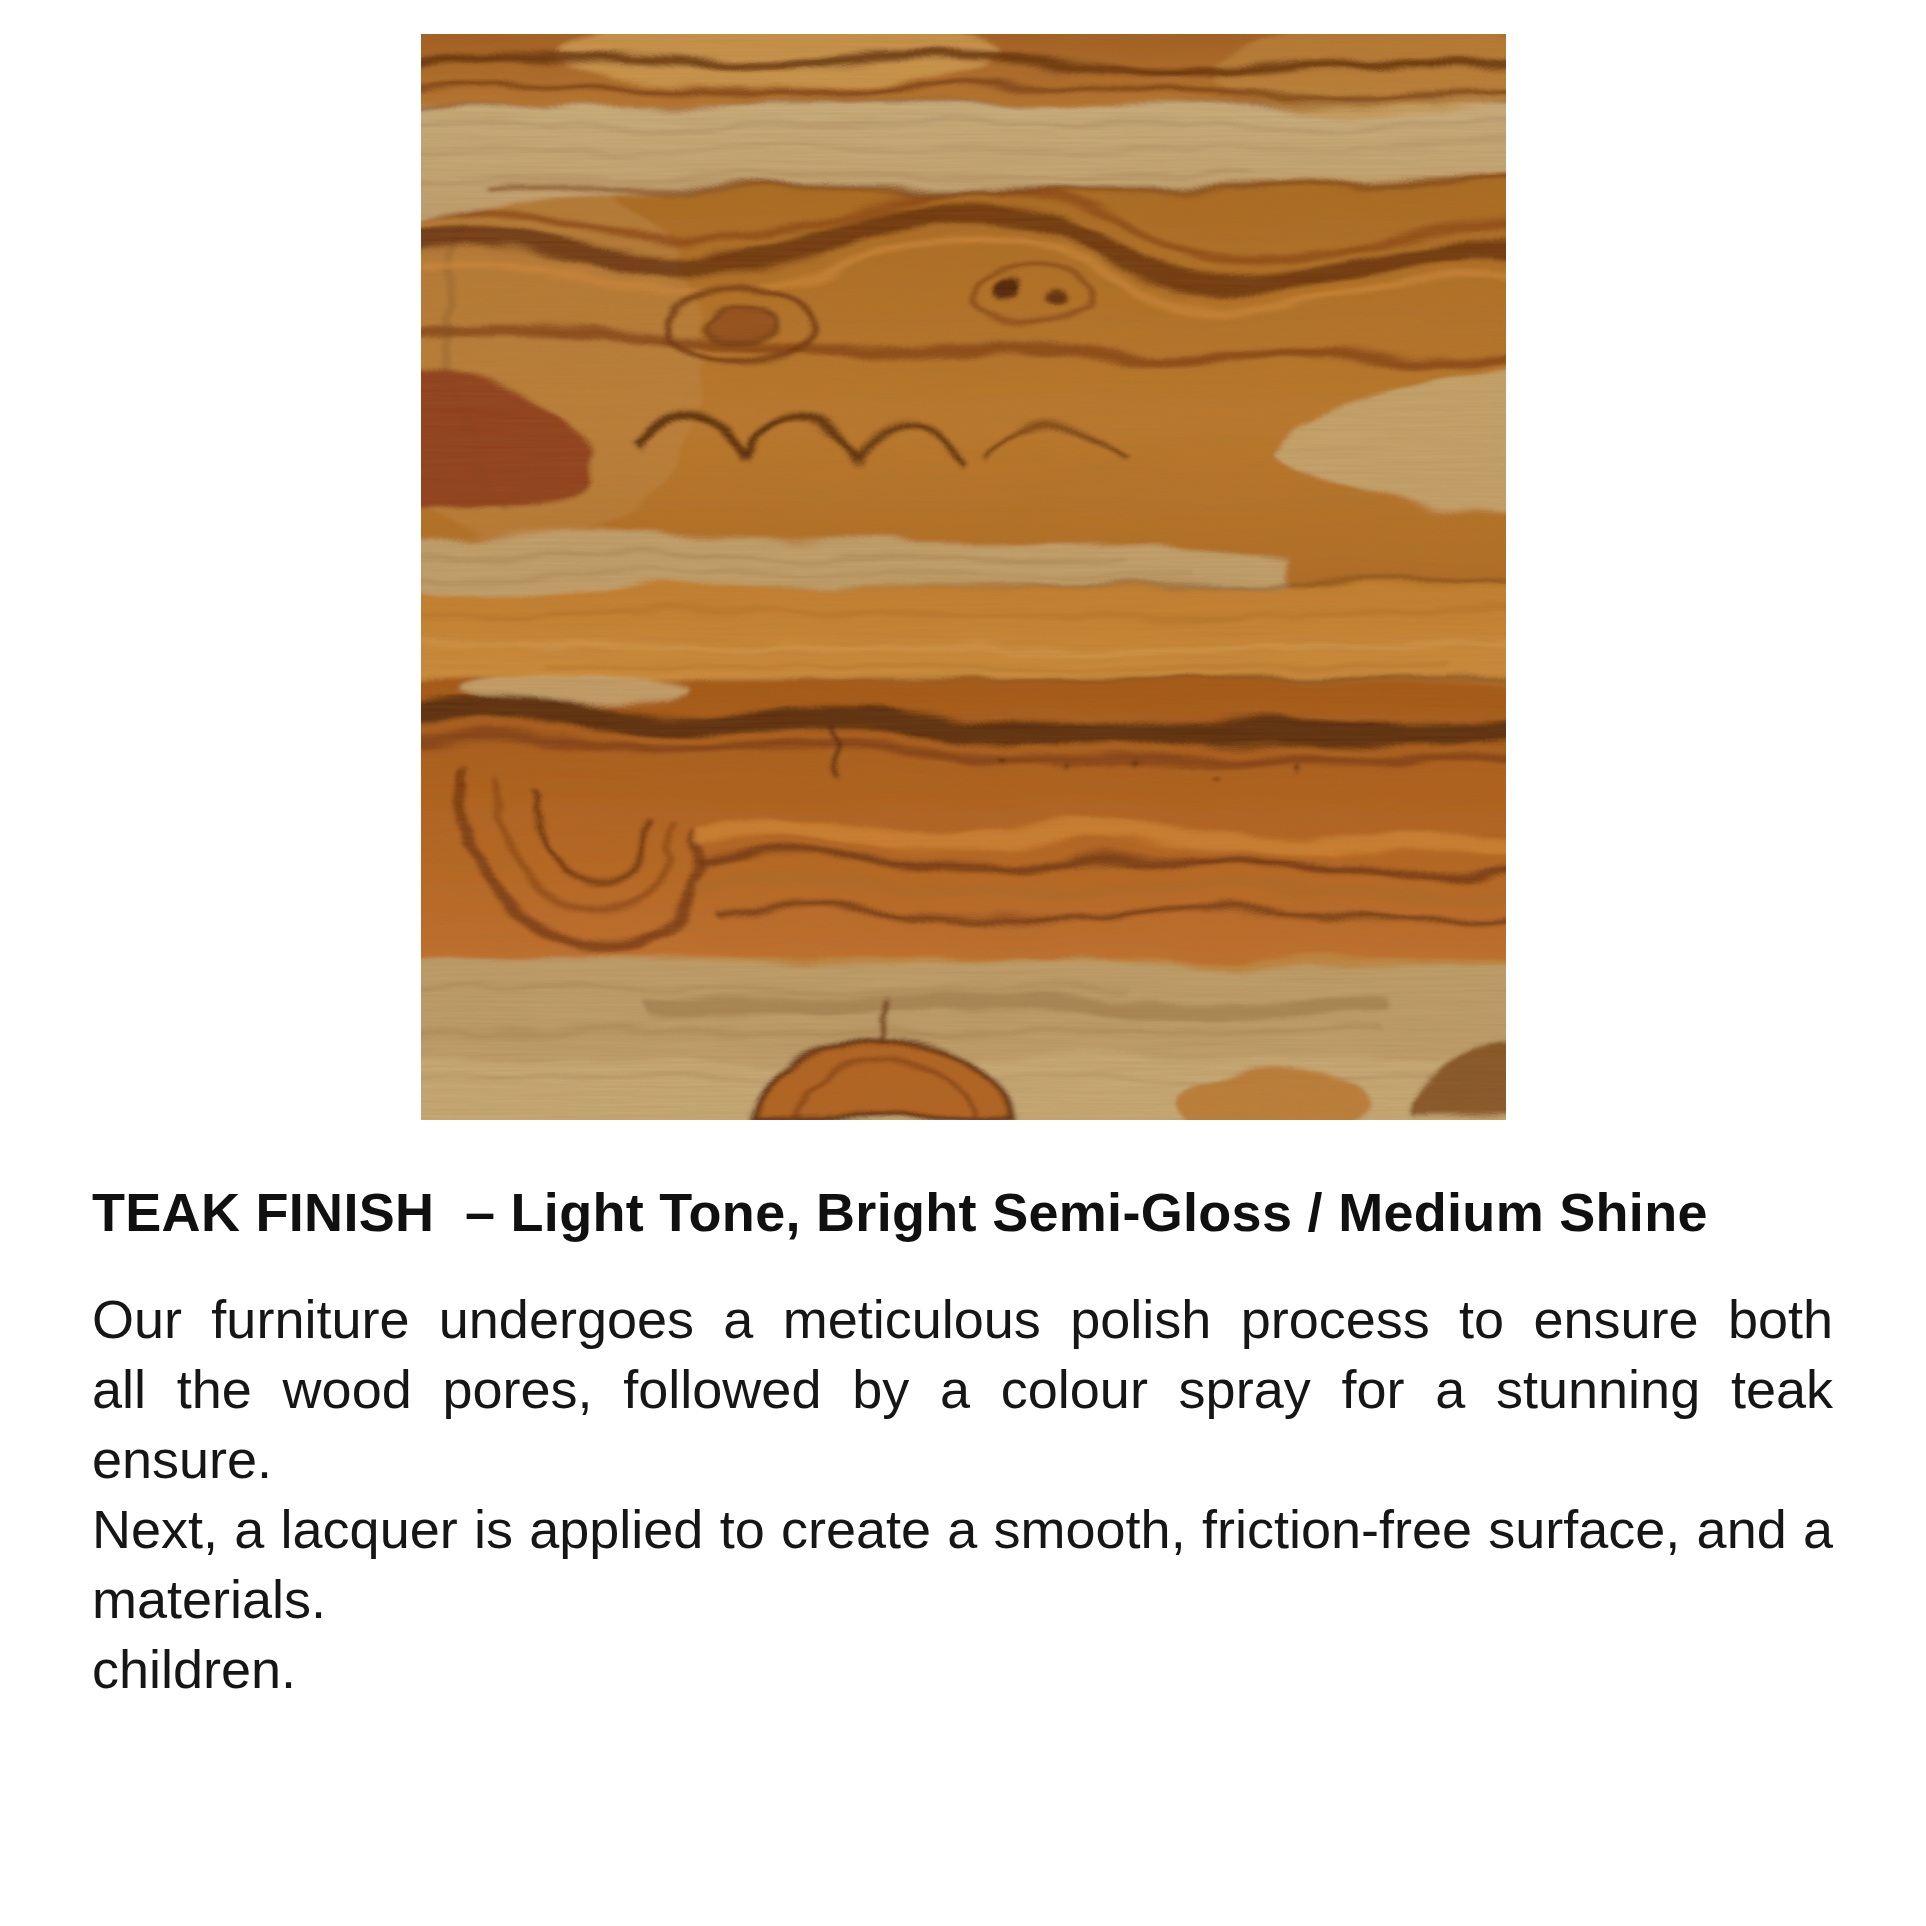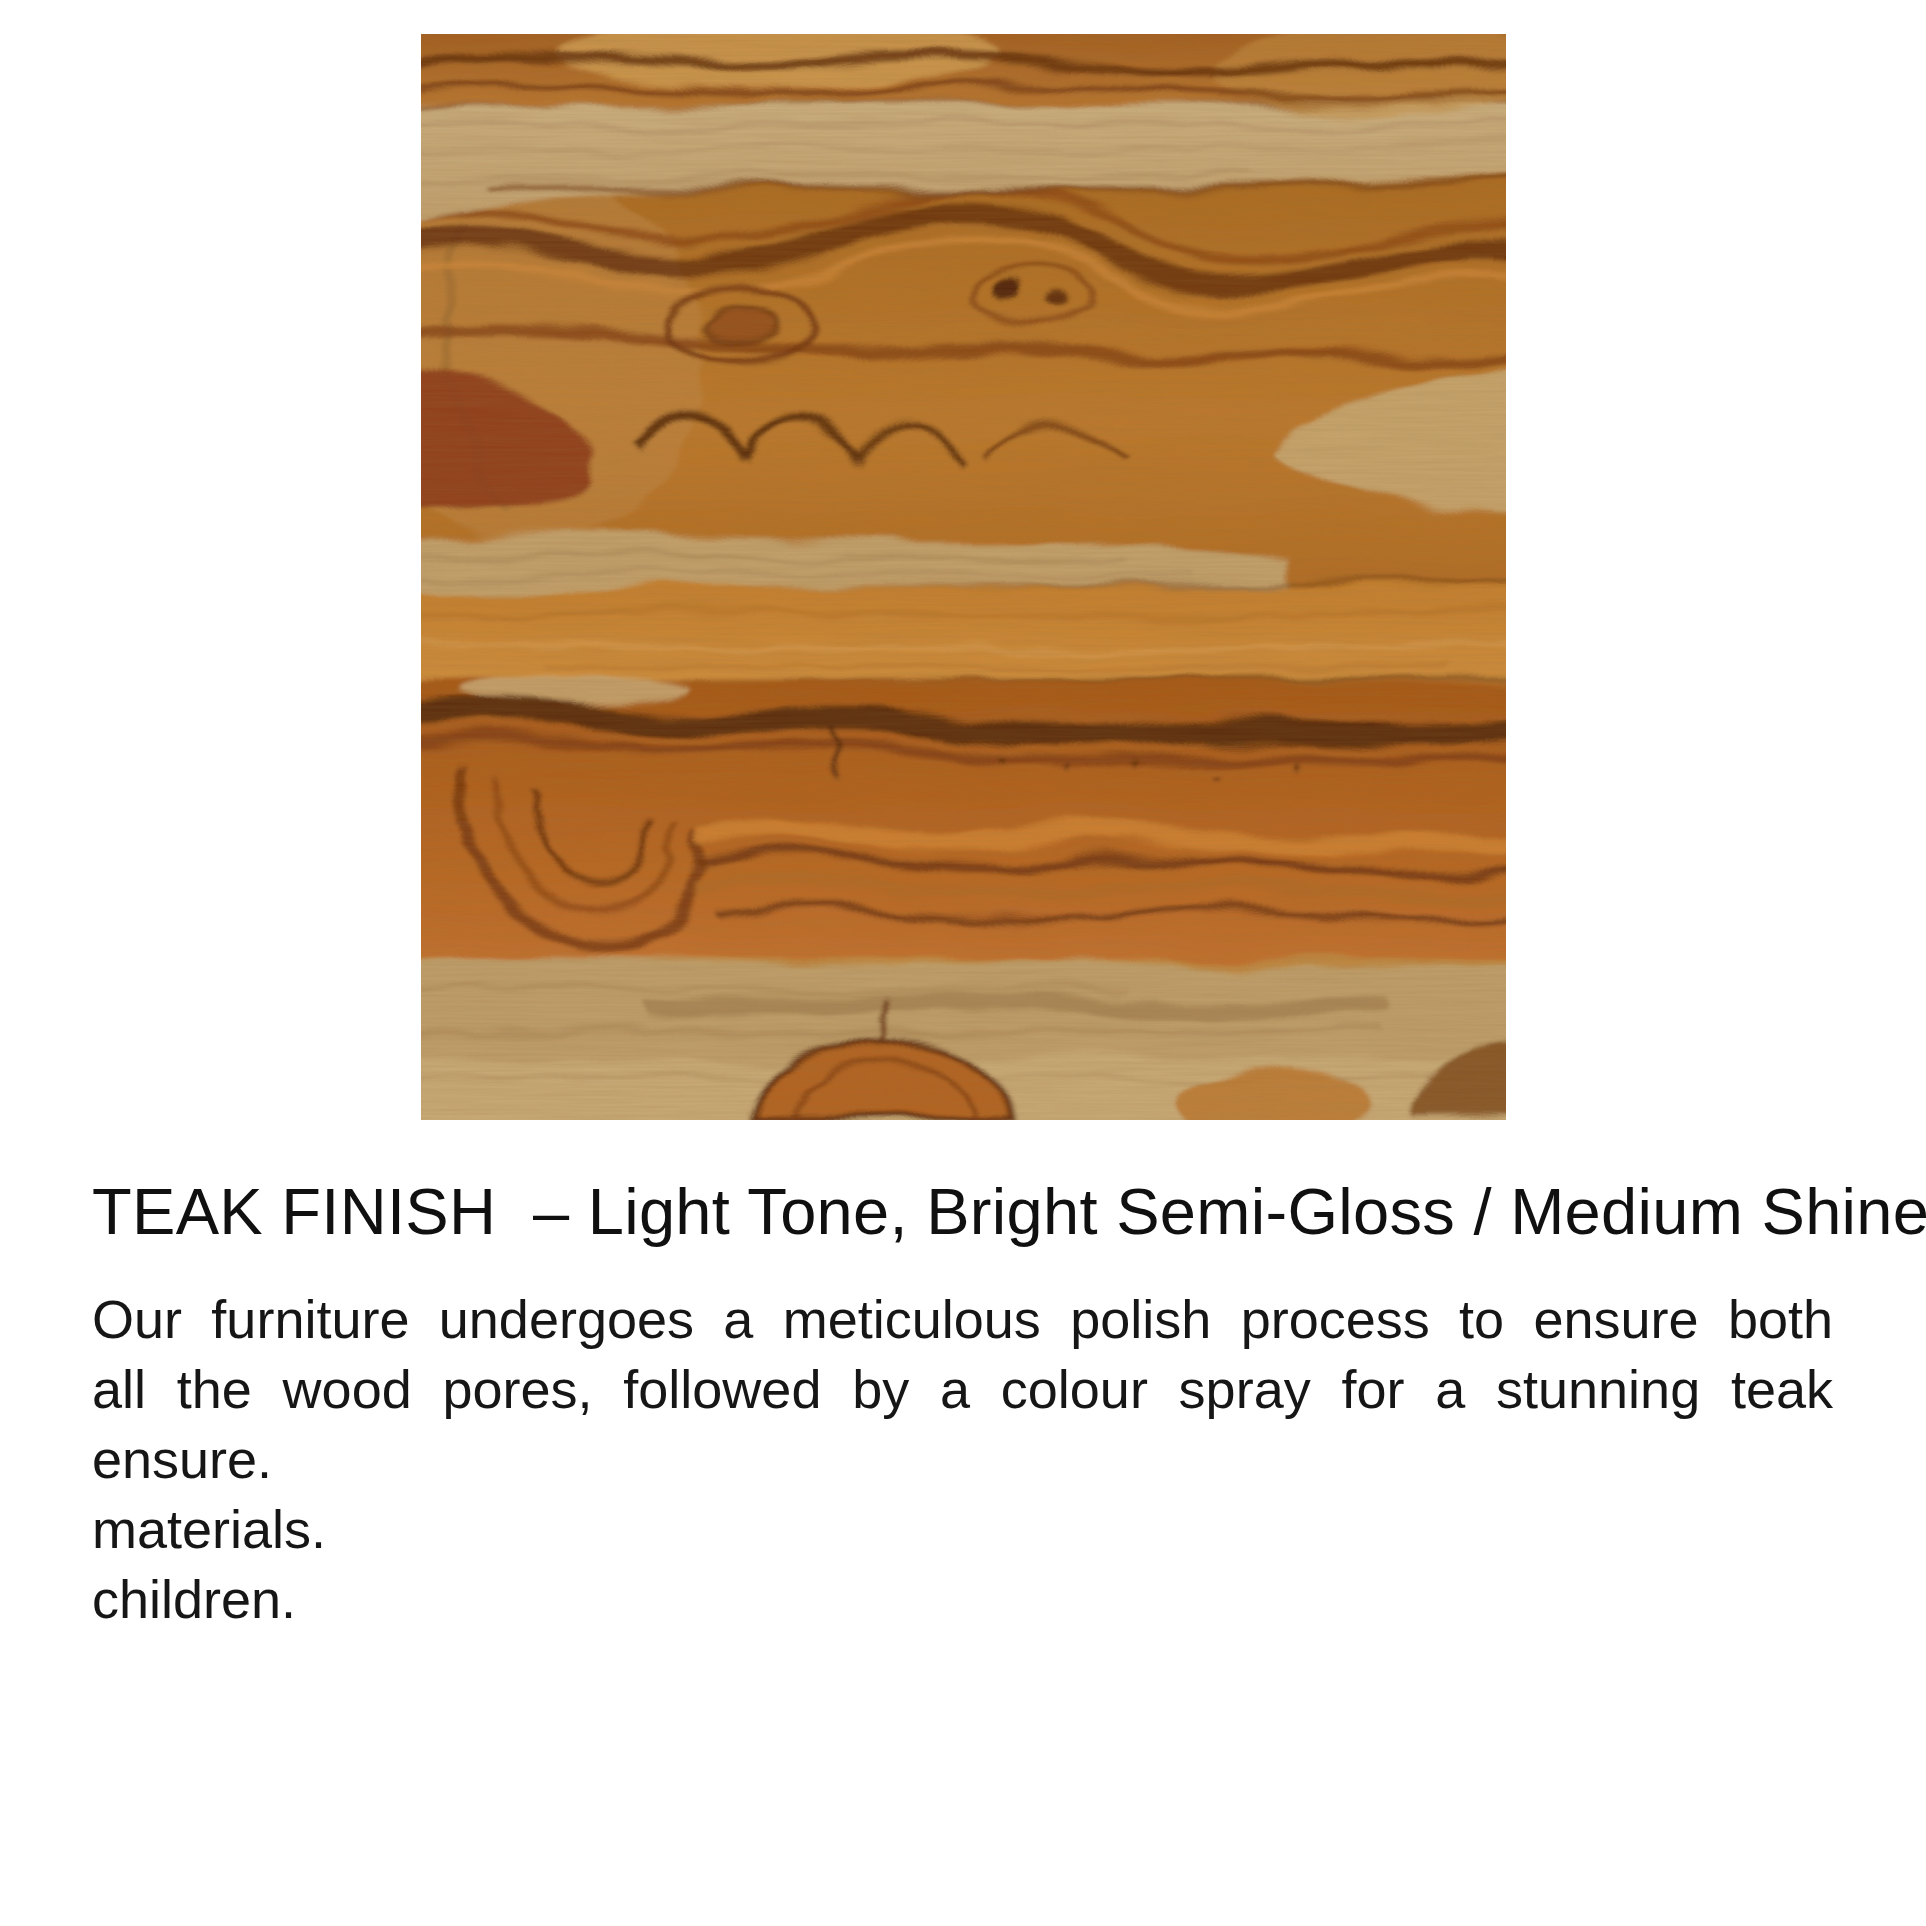--- a/index.html
+++ b/index.html
@@ -15,21 +15,21 @@
     position: absolute; left: 421px; top: 34px;
     width: 1085px; height: 1086px; margin: 0;
     overflow: hidden;
   }
   .hero svg { display: block; width: 100%; height: 100%; }
 
   .title {
     position: absolute; left: 92px; top: 1180px;
     width: 1741px;
     margin: 0;
-    font-size: 65px; line-height: 64px; font-weight: 400;
+    font-size: 54px; line-height: 64px; font-weight: 700;
     color: #101010;
     letter-spacing: 0.3px;
     white-space: nowrap;
   }
 
   .body-text {
     position: absolute; left: 92px; top: 1284px;
     width: 1741px;
     font-size: 54px; line-height: 70px;
     color: #161616;
@@ -160,18 +160,19 @@
       <rect x="0" y="0" width="1690" height="1690" filter="url(#fibers)" opacity="0.55"></rect>
       <rect x="0" y="0" width="1690" height="1690" fill="#c87f2e" opacity="0.05"></rect>
     </svg>
   </figure>
 
   <h1 class="title">TEAK FINISH&nbsp; – Light Tone, Bright Semi-Gloss / Medium Shine</h1>
 
   <div class="body-text">
       <div class="line justify">Our furniture undergoes a meticulous polish process to ensure both</div>
       <div class="line justify">all the wood pores, followed by a colour spray for a stunning teak ensure.</div>
+      <div class="line justify">Next, a lacquer is applied to create a smooth, friction-free surface, and a</div>
       <div class="line">materials.</div>
       <div class="line">children.</div>
     </div>
 
 </div>
 
 
 </body></html>

